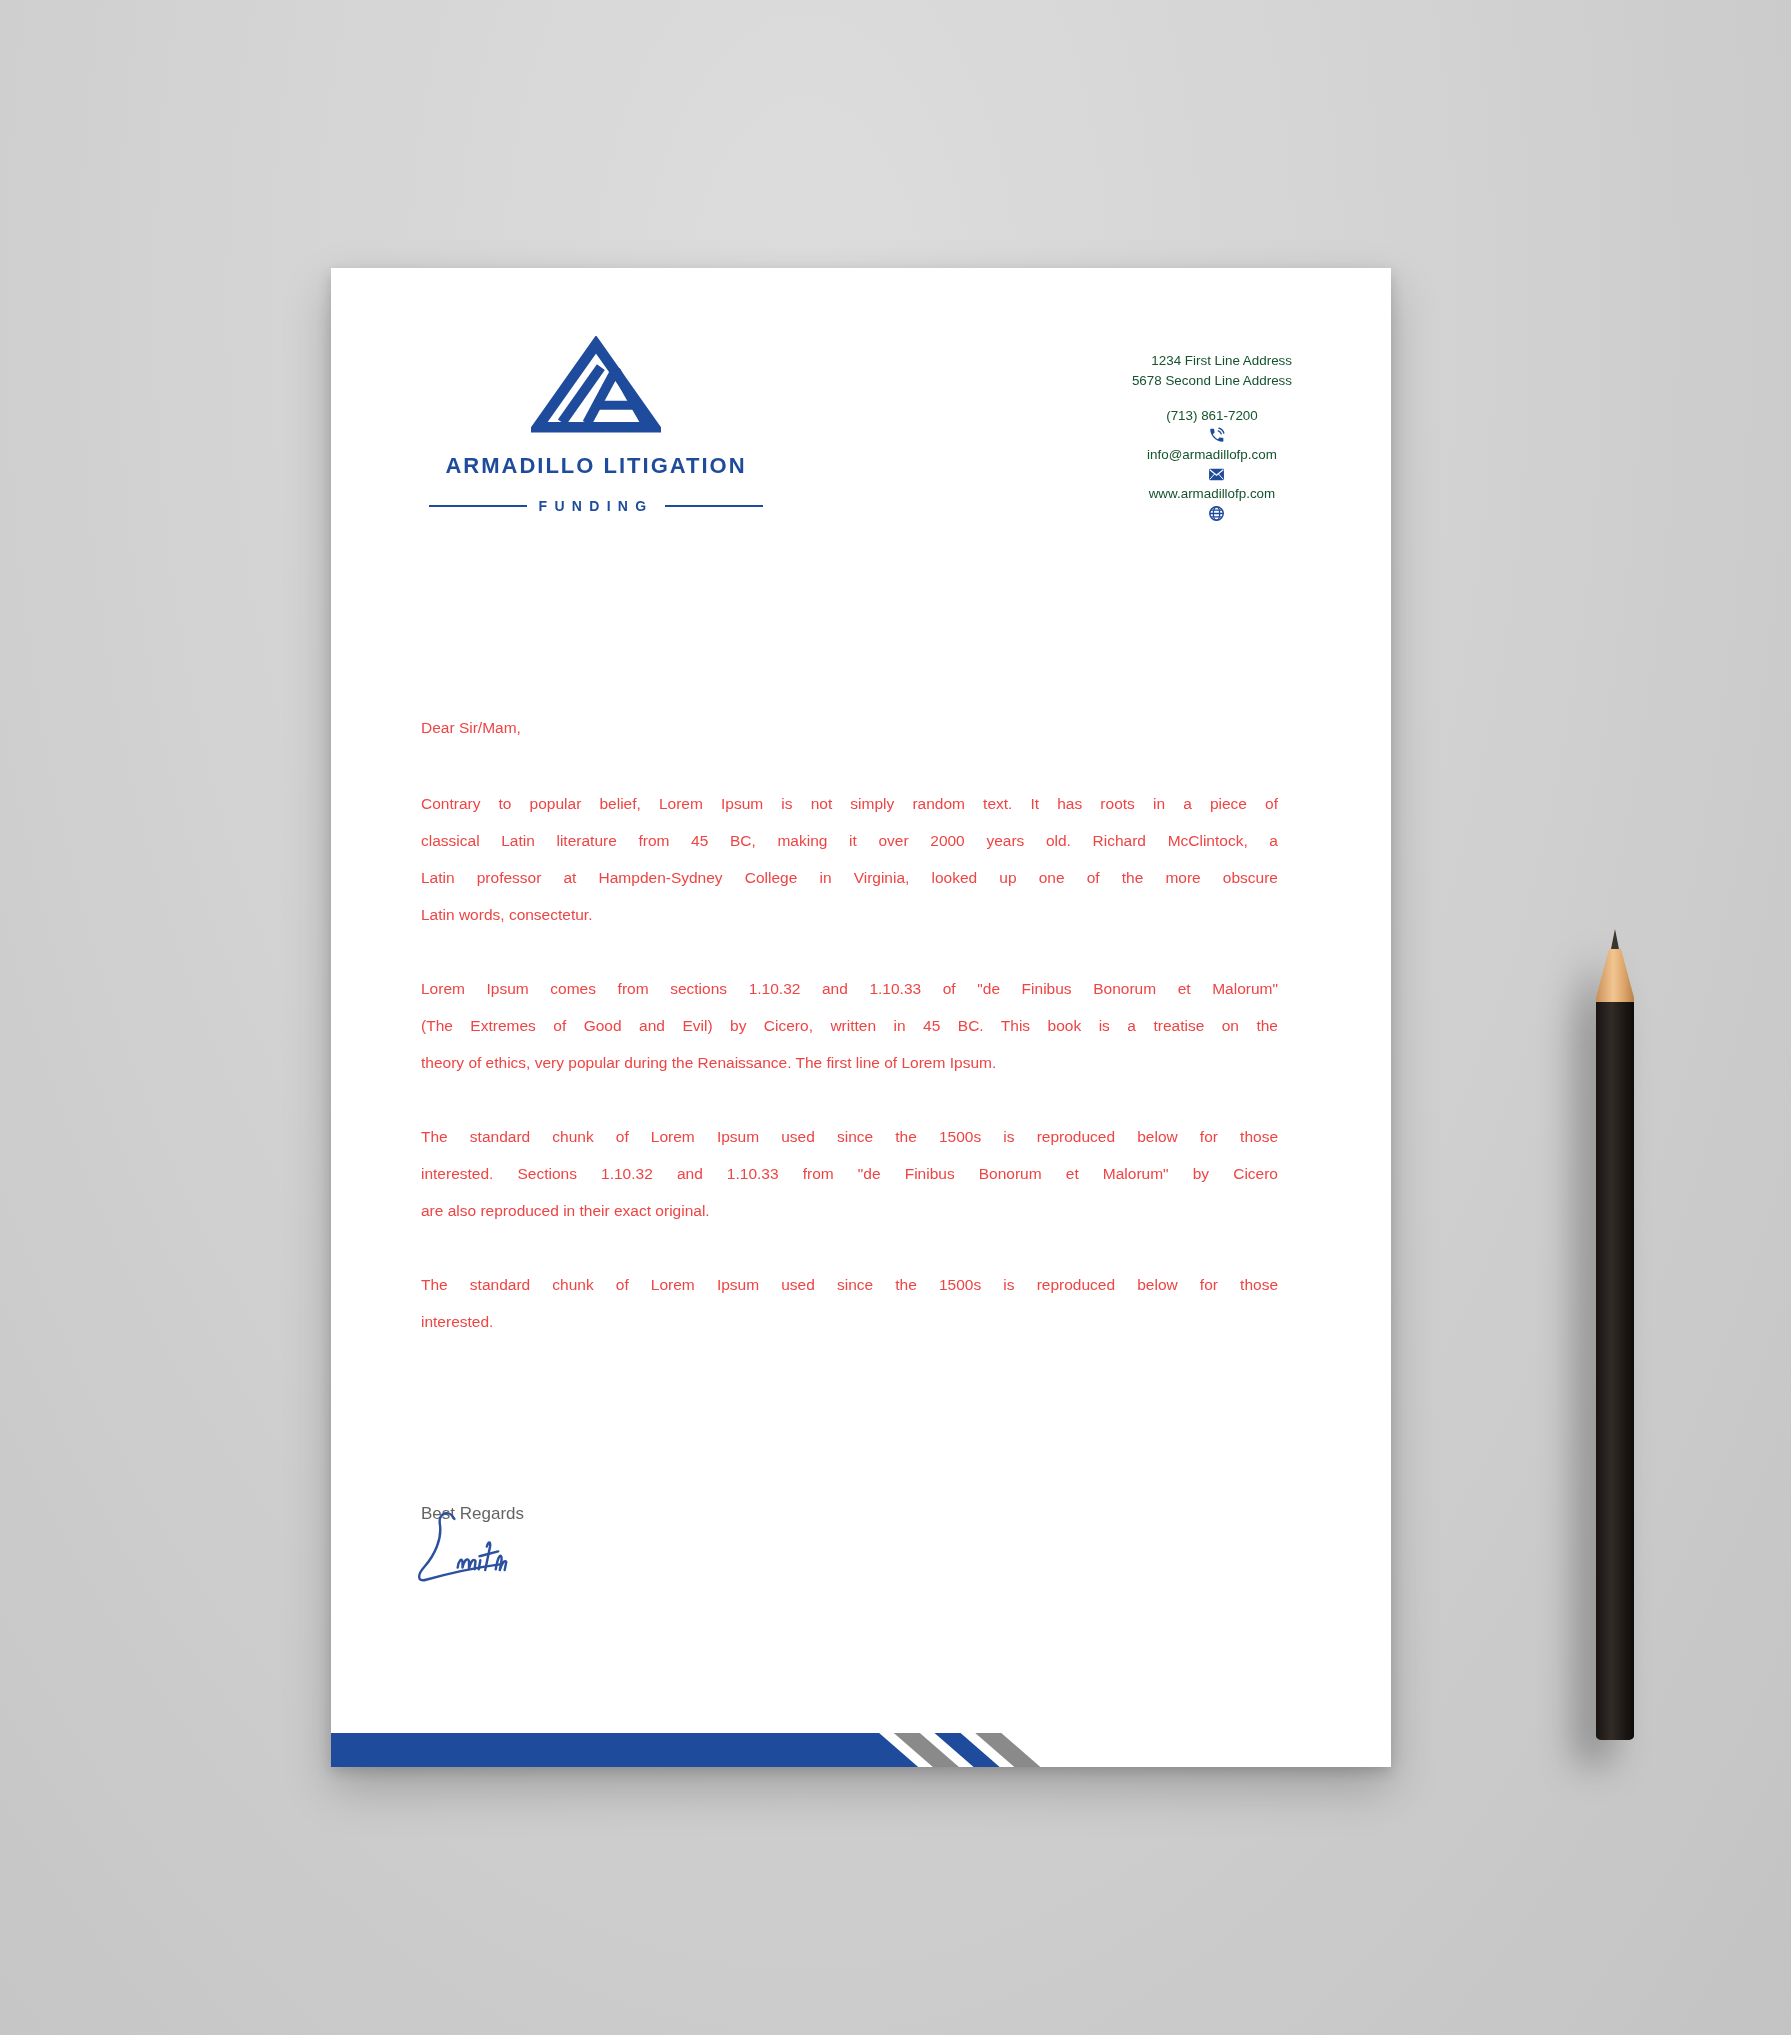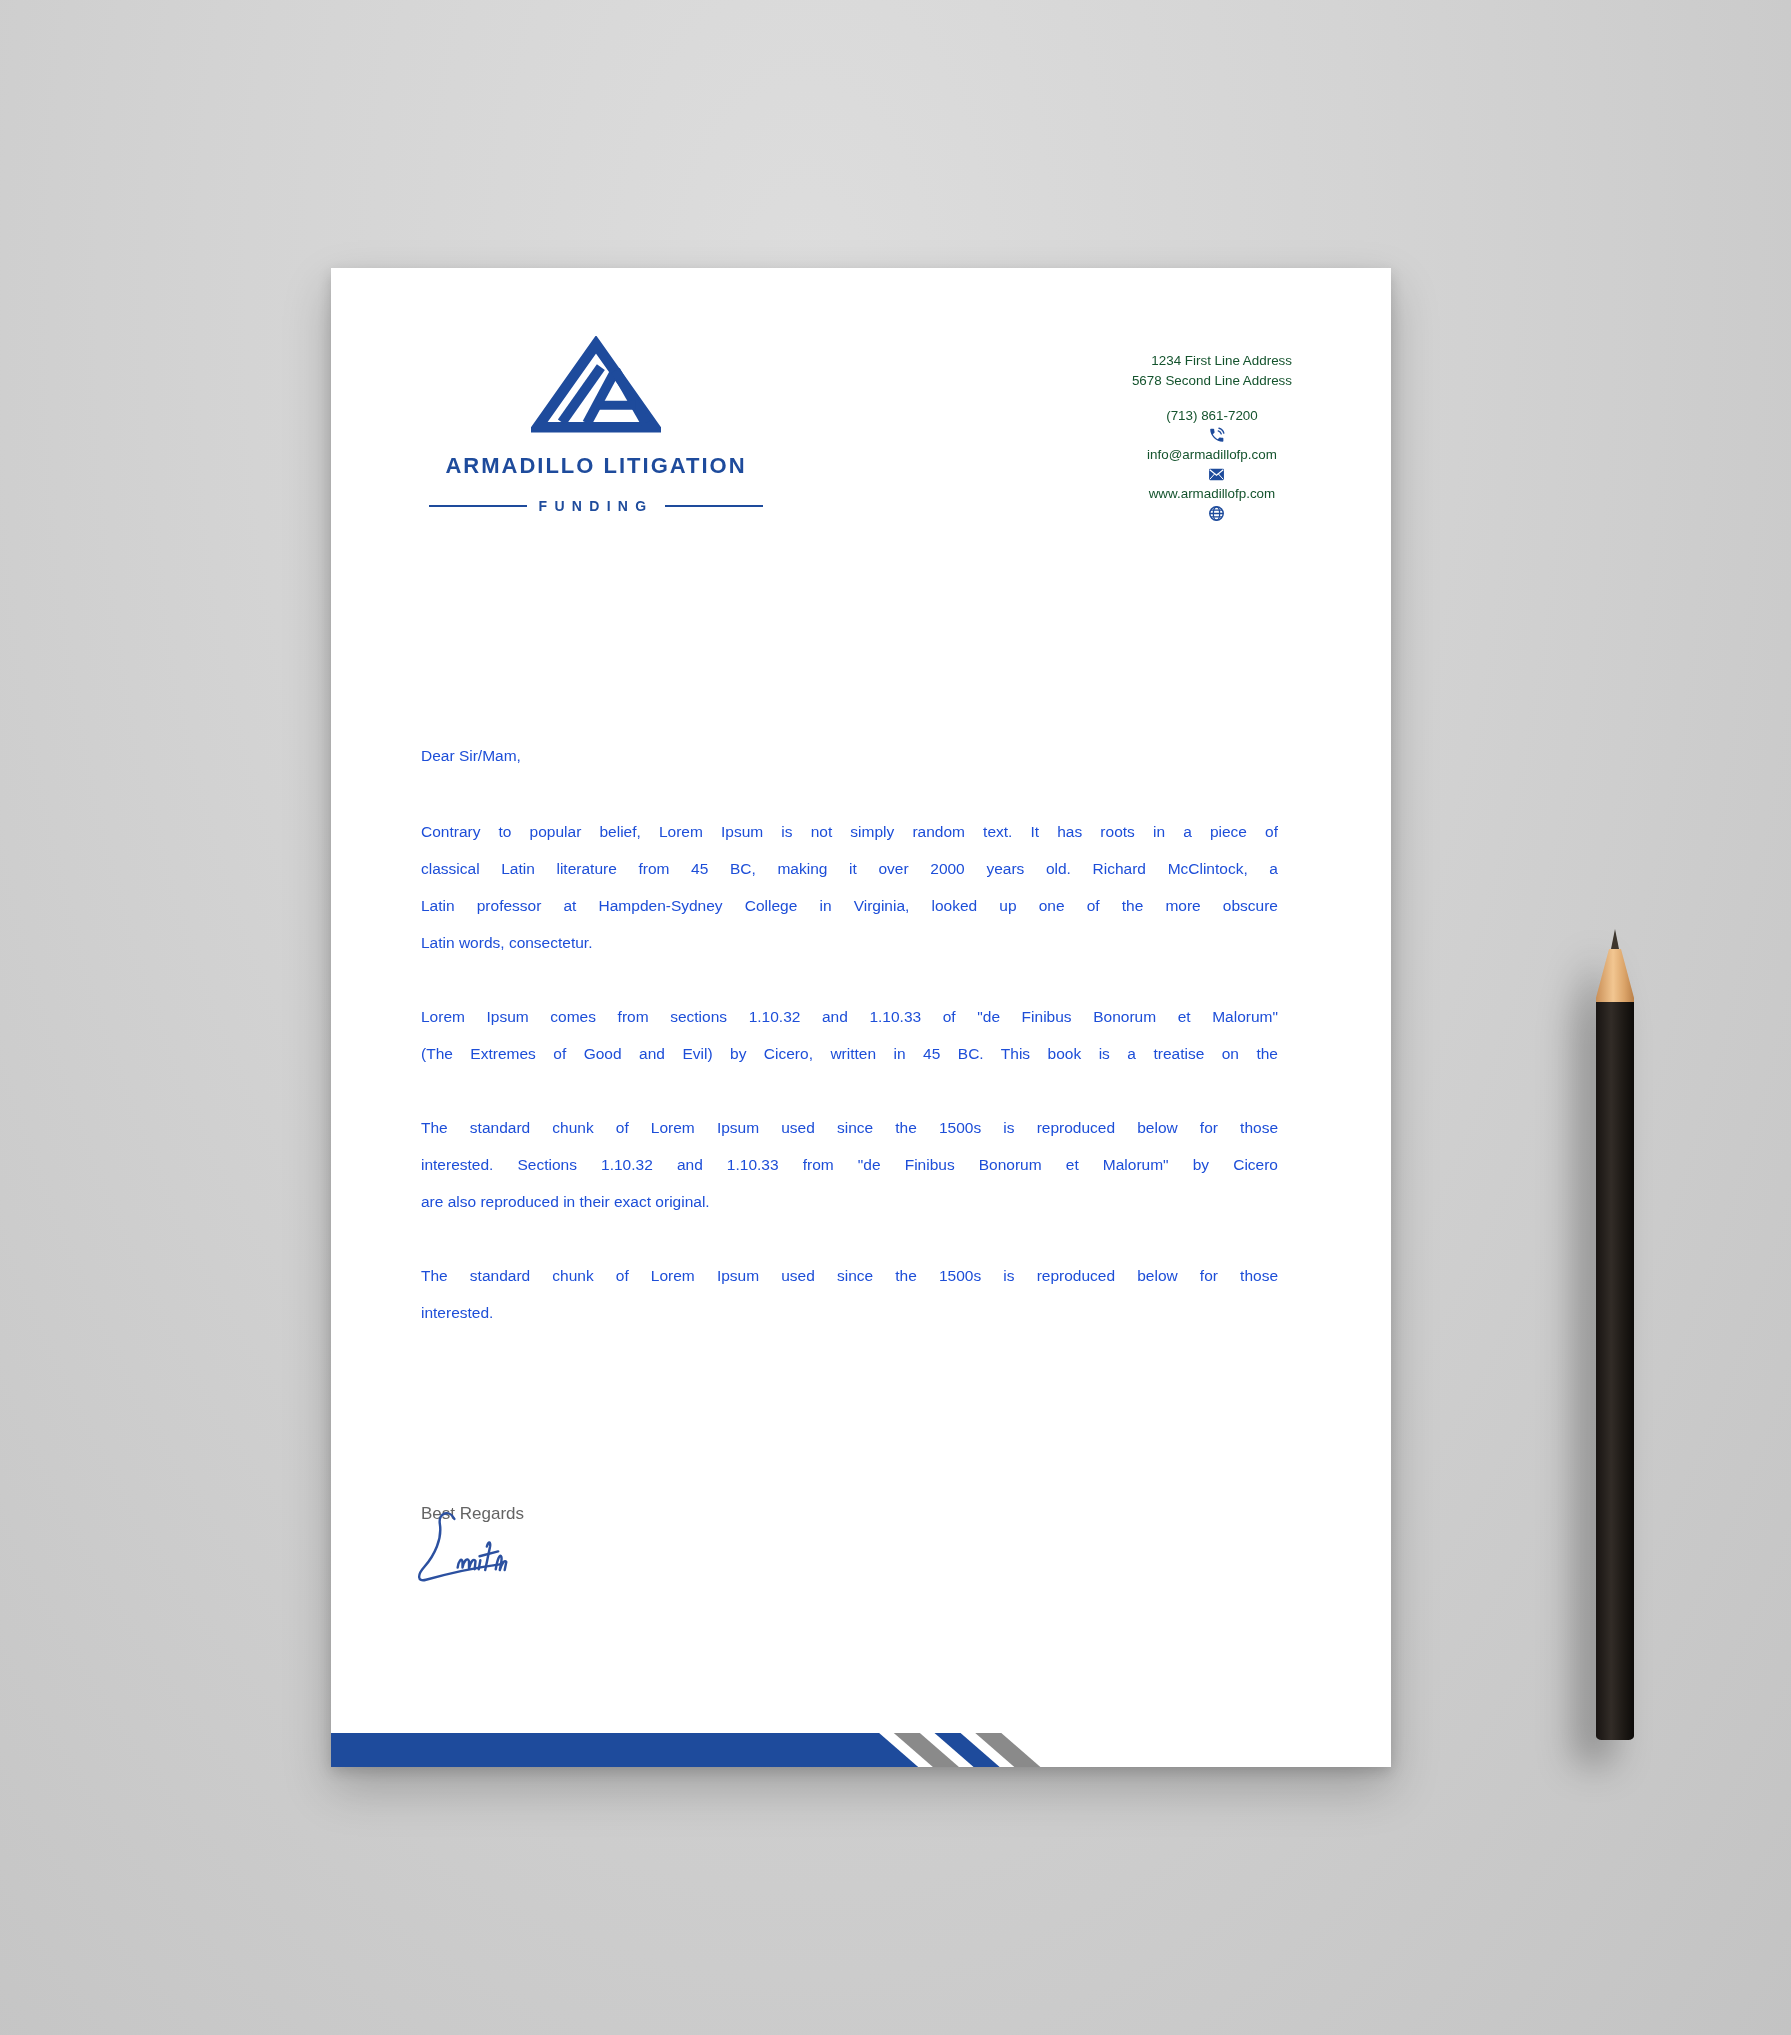--- a/index.html
+++ b/index.html
@@ -52,22 +52,22 @@
   .contact-row {
     display: flex; justify-content: flex-end; align-items: center;
     line-height: 19.5px; white-space: nowrap;
   }
   .contact-row.with-icon { line-height: 22px; flex-direction: column; }
   .contact-row .cicon { margin-left: 9.8px; width: 17px; height: 17px; flex: 0 0 auto; }
   .contact-gap { height: 14.7px; }
 
   
   .letter-body {
-    position: absolute; left: 90px; top: 469px; width: 857px;
-    color: #1d4ed8; font-size: 15.5px; line-height: 37px;
+    position: absolute; left: 90px; top: 441px; width: 857px;
+    color: #ef4444; font-size: 15.5px; line-height: 37px;
   }
   .salutation { margin-bottom: 39px; }
   .para { margin-bottom: 37px; }
   .para:last-child { margin-bottom: 0; }
   .jline { text-align: justify; text-align-last: justify; height: 37px; overflow: hidden; }
   .jline.last { text-align: left; text-align-last: left; }
 
   .closing {
     position: absolute; left: 90px; top: 1208px;
     color: #646464; font-size: 17px; line-height: 24.4px; margin-top: 26px;
@@ -161,20 +161,21 @@
       <div class="para">
         <div class="jline">Contrary to popular belief, Lorem Ipsum is not simply random text. It has roots in a piece of</div>
         <div class="jline">classical Latin literature from 45 BC, making it over 2000 years old. Richard McClintock, a</div>
         <div class="jline">Latin professor at Hampden-Sydney College in Virginia, looked up one of the more obscure</div>
         <div class="jline last">Latin words, consectetur.</div>
       </div>
 
       <div class="para">
         <div class="jline">Lorem Ipsum comes from sections 1.10.32 and 1.10.33 of "de Finibus Bonorum et Malorum"</div>
         <div class="jline">(The Extremes of Good and Evil) by Cicero, written in 45 BC. This book is a treatise on the</div>
+        <div class="jline last">theory of ethics, very popular during the Renaissance. The first line of Lorem Ipsum.</div>
       </div>
 
       <div class="para">
         <div class="jline">The standard chunk of Lorem Ipsum used since the 1500s is reproduced below for those</div>
         <div class="jline">interested. Sections 1.10.32 and 1.10.33 from "de Finibus Bonorum et Malorum" by Cicero</div>
         <div class="jline last">are also reproduced in their exact original.</div>
       </div>
 
       <div class="para">
         <div class="jline">The standard chunk of Lorem Ipsum used since the 1500s is reproduced below for those</div>

